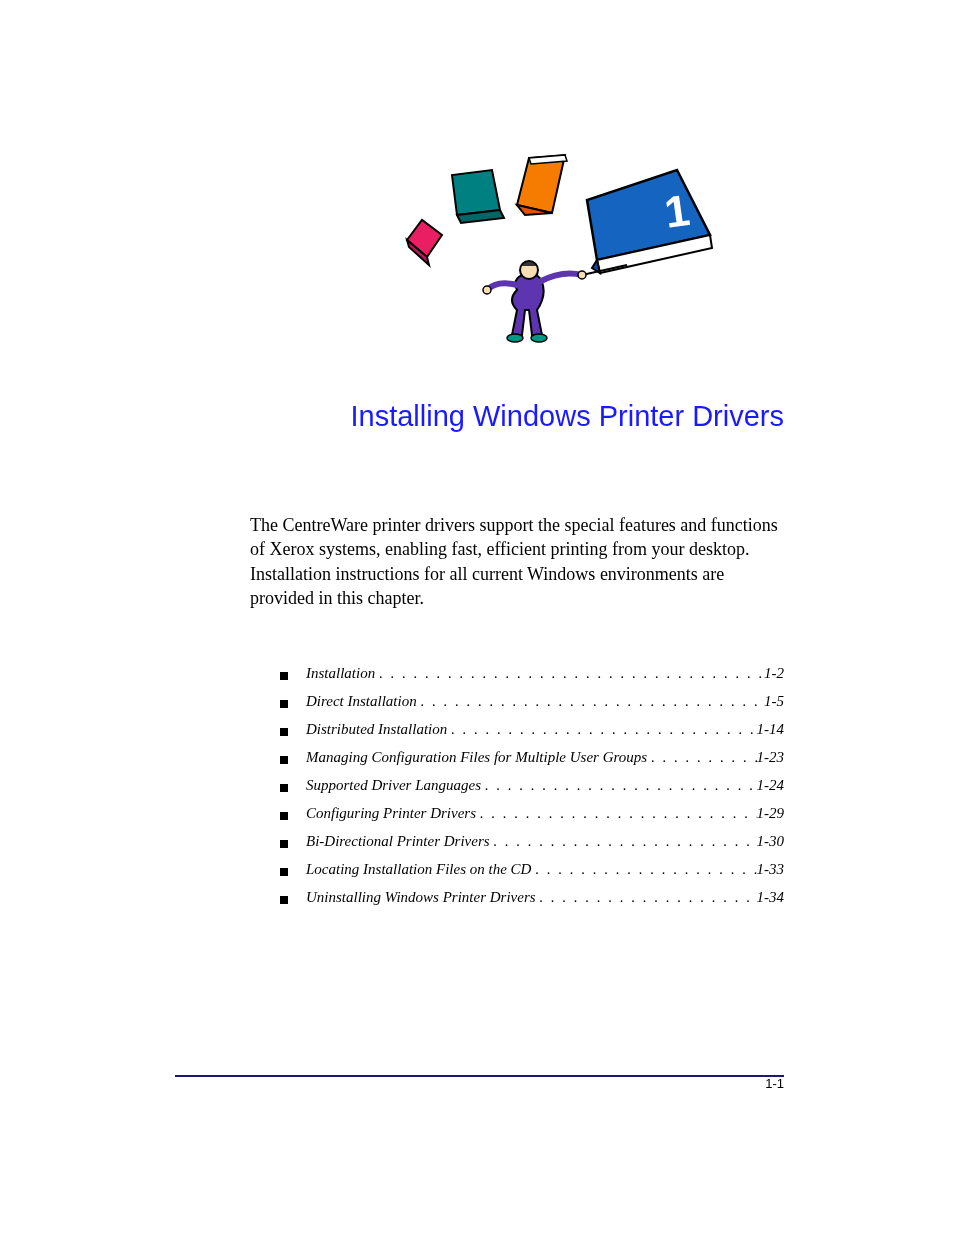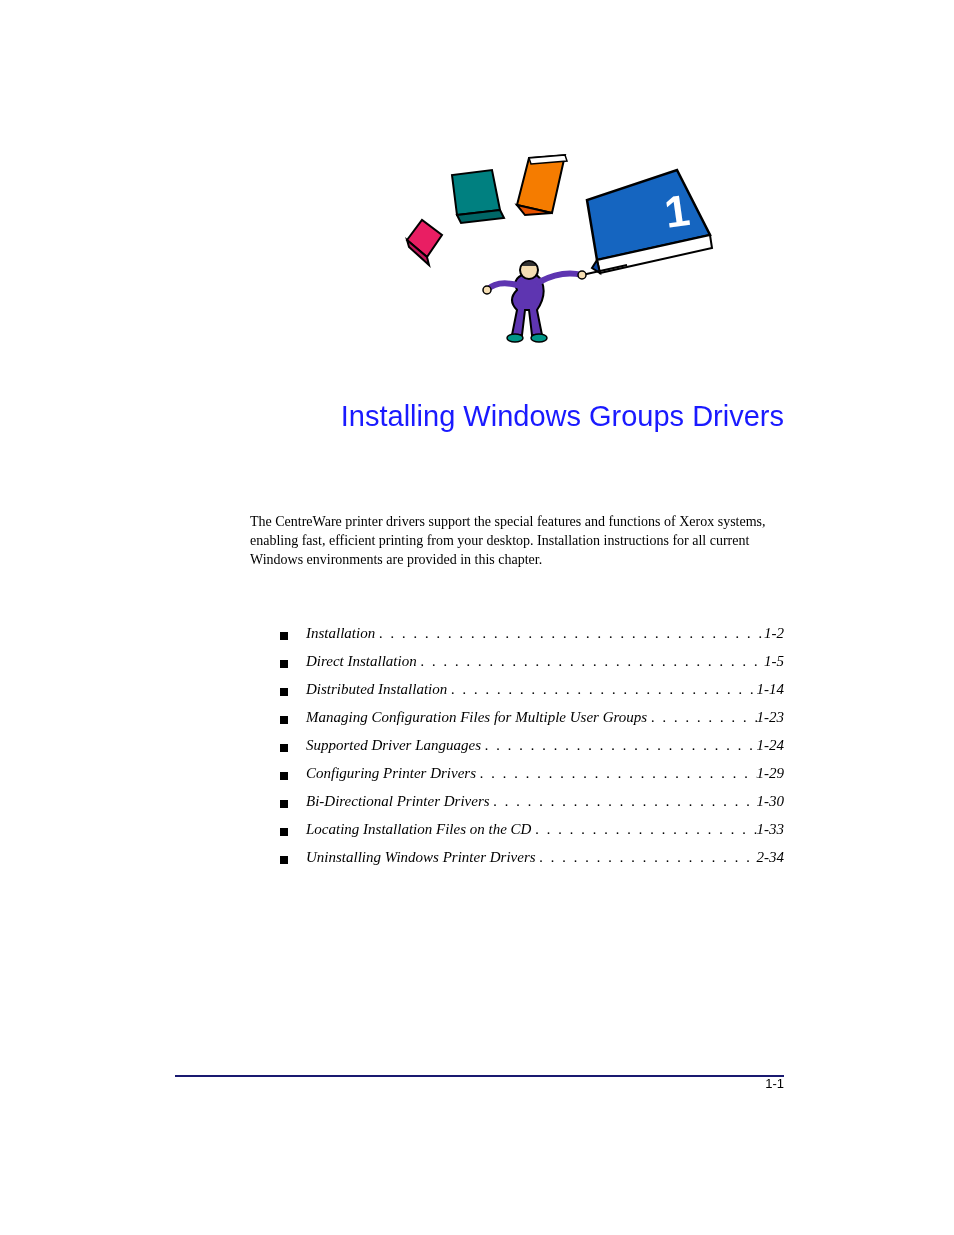--- a/index.html
+++ b/index.html
@@ -23,21 +23,21 @@
     .chapter-title {
       color: #1a1aff;
       font-family: Arial, Helvetica, sans-serif;
       font-size: 29px;
       font-weight: normal;
       text-align: right;
       margin-bottom: 80px;
       padding-right: 0;
     }
     .intro {
-      font-size: 14px;
+      font-size: 18px;
       line-height: 1.35;
       margin-bottom: 55px;
       color: #000;
     }
     .section-heading {
       color: #1a1aff;
       font-family: Arial, Helvetica, sans-serif;
       font-weight: bold;
       font-style: italic;
       font-size: 14px;
@@ -136,21 +136,21 @@
 
         <ellipse cx="28" cy="78" rx="8" ry="4" fill="#009688" stroke="#000" stroke-width="1.5"></ellipse>
         <ellipse cx="52" cy="78" rx="8" ry="4" fill="#009688" stroke="#000" stroke-width="1.5"></ellipse>
 
         <circle cx="0" cy="30" r="4" fill="#f5deb3" stroke="#000" stroke-width="1.5"></circle>
         <circle cx="95" cy="15" r="4" fill="#f5deb3" stroke="#000" stroke-width="1.5"></circle>
       </g>
     </svg>
   </div>
 
-  <h1 class="chapter-title">Installing Windows Groups Drivers</h1>
+  <h1 class="chapter-title">Installing Windows Printer Drivers</h1>
 
   <p class="intro">The CentreWare printer drivers support the special features and functions of Xerox systems, enabling fast, efficient printing from your desktop. Installation instructions for all current Windows environments are provided in this chapter.</p>
 
 
   <ul class="toc">
     <li>
       <span class="toc-bullet"></span>
       <span class="toc-label">Installation</span>
       <span class="toc-dots">. . . . . . . . . . . . . . . . . . . . . . . . . . . . . . . . . . . . . . . . . . . . . . . . . . . . . . . . . . . .</span>
       <span class="toc-page">1-2</span>
@@ -194,19 +194,19 @@
     <li>
       <span class="toc-bullet"></span>
       <span class="toc-label">Locating Installation Files on the CD</span>
       <span class="toc-dots">. . . . . . . . . . . . . . . . . . . . . . . . . . . . . . . . . . . . . . . . . . . . . . . . . . . . . . . . . . . .</span>
       <span class="toc-page">1-33</span>
     </li>
     <li>
       <span class="toc-bullet"></span>
       <span class="toc-label">Uninstalling Windows Printer Drivers</span>
       <span class="toc-dots">. . . . . . . . . . . . . . . . . . . . . . . . . . . . . . . . . . . . . . . . . . . . . . . . . . . . . . . . . . . .</span>
-      <span class="toc-page">2-34</span>
+      <span class="toc-page">1-34</span>
     </li>
   </ul>
 </div>
 
 <div class="footer-rule"></div>
 <div class="page-number">1-1</div>
 
 </body></html>

